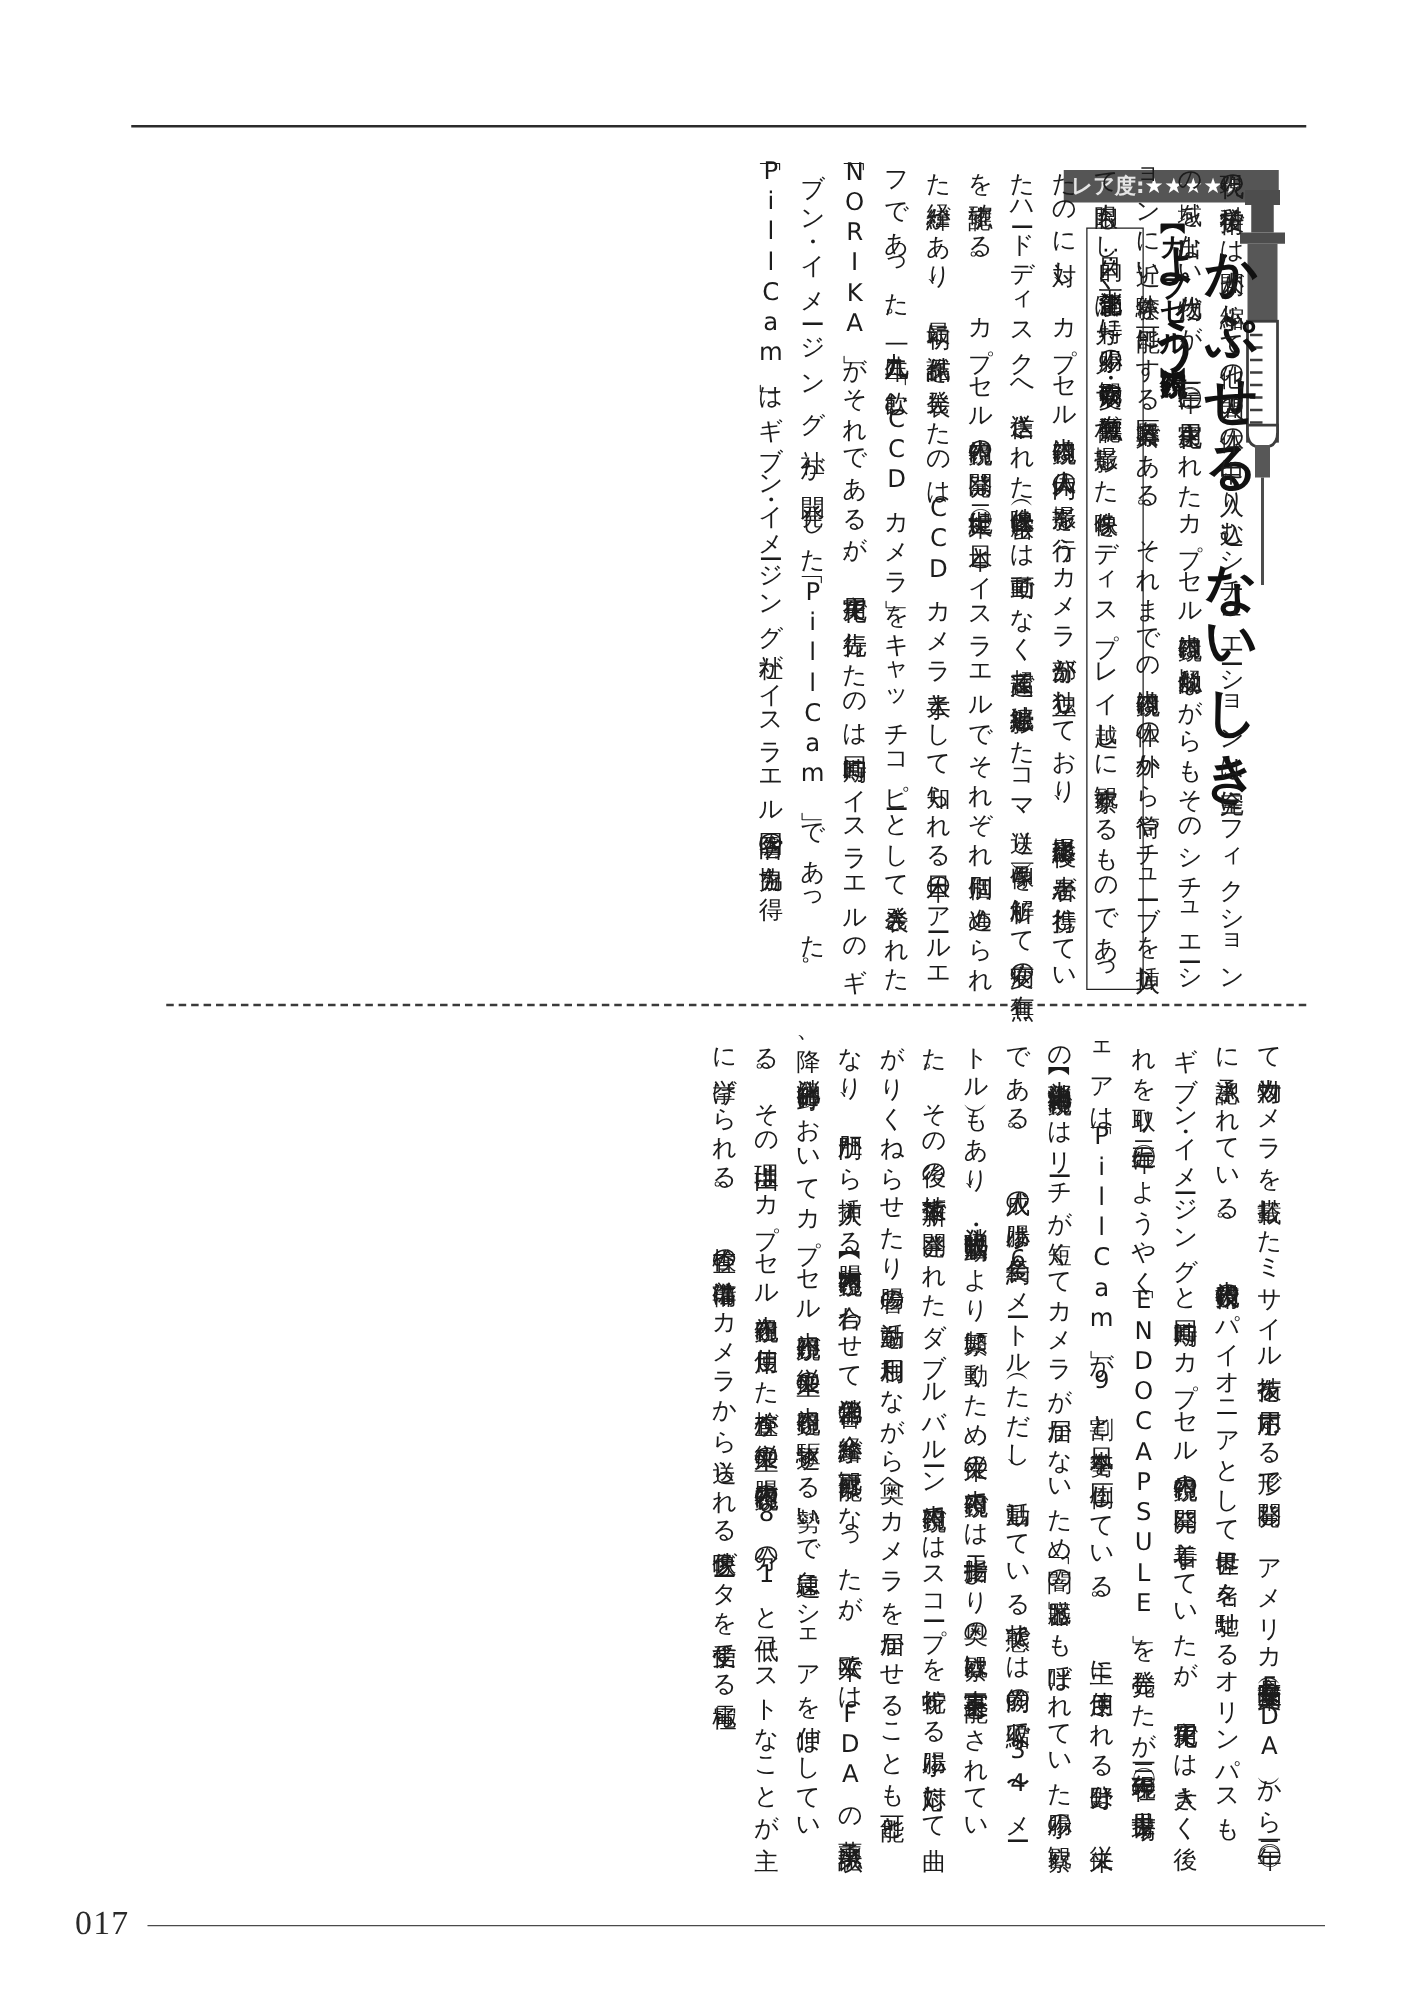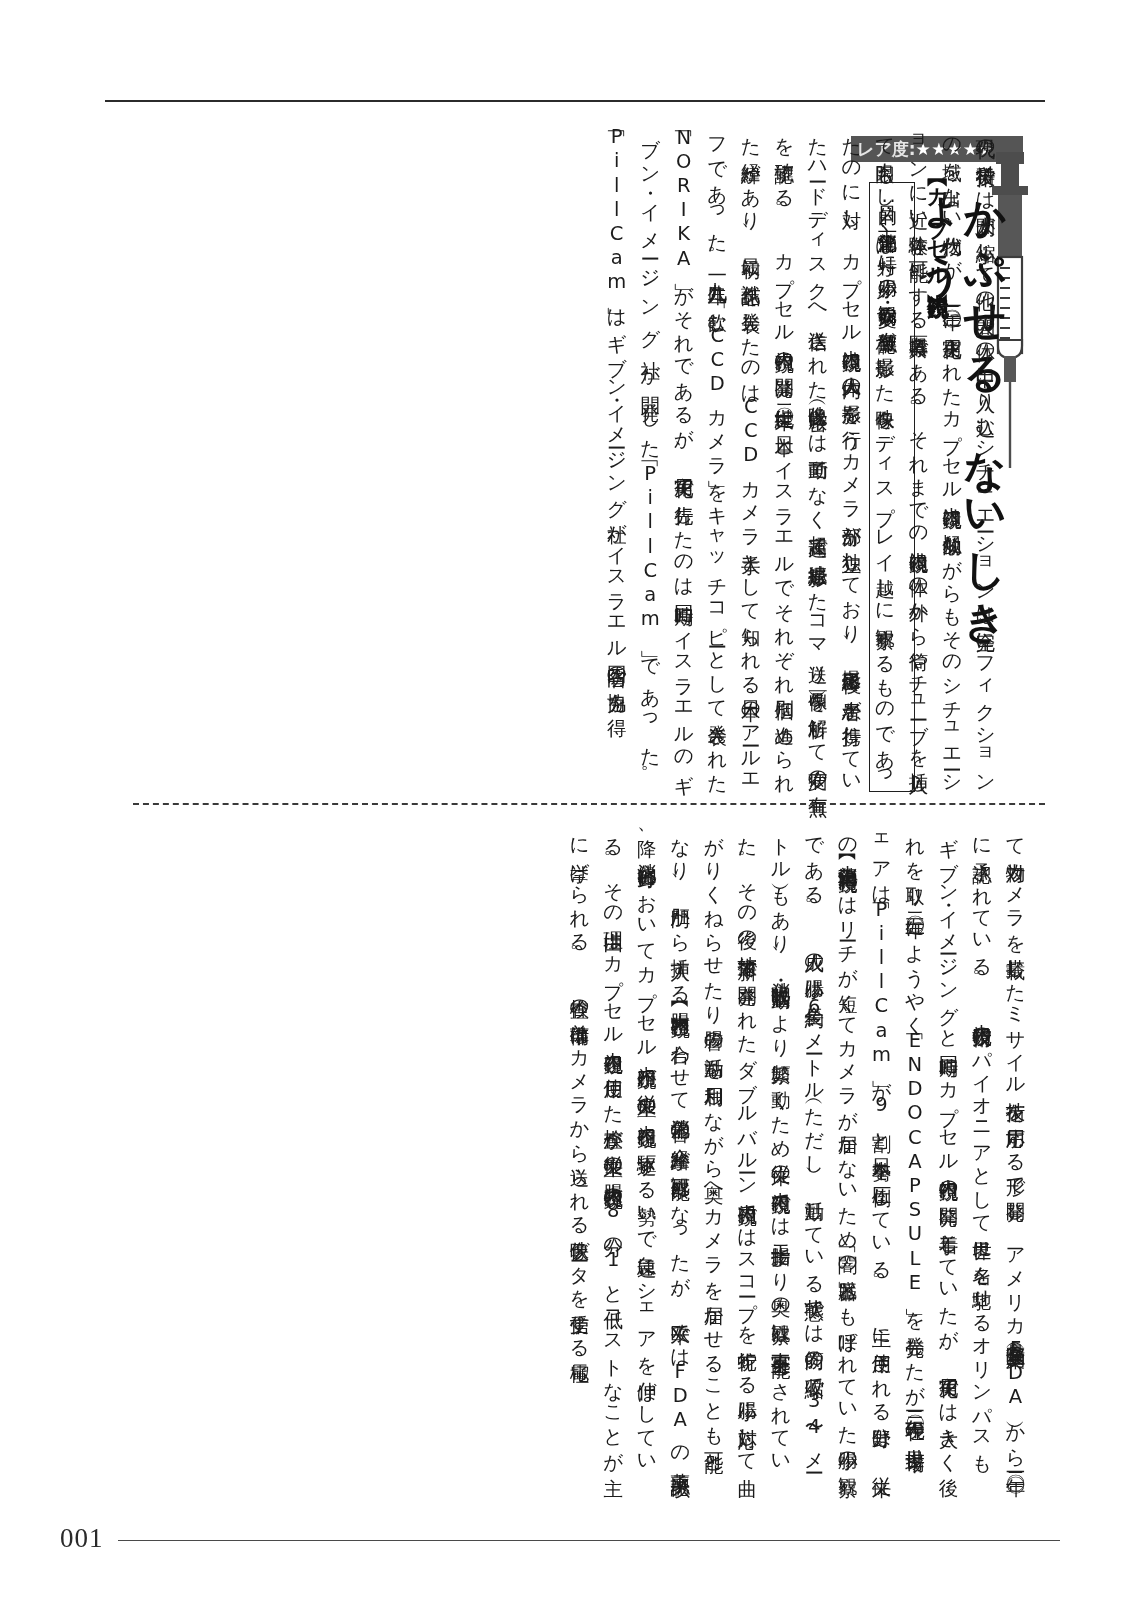--- a/index.html
+++ b/index.html
@@ -183,17 +183,17 @@
 
   </div>
 
   <div class="vblock body-upper">現代の科学技術では人間が縮小して他の人間の体の中に入り込むシチュエーションは完全にフィクションの域を出ない代物だが、二〇〇一年に実用化されたカプセル内視鏡は疑似的ながらもそのシチュエーションに近い体験を可能にする医療器具である。それまでの内視鏡は体の外から筒やチューブを挿入して肉眼もしくはカメラが撮影した映像をディスプレイ越しに観察するものであったのに対し、カプセル内視鏡は人体内の撮影を行うカメラ部分が独立しており、撮影終了後に患者が携行していたハードディスクへ送信された映像（厳密には動画でなく超高速で連続撮影したコマ送り画像）を解析して病変の有無を確認する。　カプセル内視鏡の開発は二〇世紀末に日本とイスラエルでそれぞれ別個に進められた経緯があり、最初に試作品を発表したのはCCDカメラ大手として知られる日本のアールエフであった。一九九八年に「飲むCCDカメラ」をキャッチコピーとして発表された「NORIKA」がそれであるが、実用化で先行したのは同時期にイスラエルのギブン・イメージング社が開発した「PillCam」であった。「PillCam」はギブン・イメージング社がイスラエル国防省の協力を得</div>
 
   <div class="mid-rule"></div>
 
   <div class="vblock body-lower">て対物カメラを搭載したミサイル技術を応用する形で開発し、アメリカ食品安全医薬局（FDA）から二〇〇一年に承認されている。　内視鏡技術のパイオニアとして世界に名を馳せるオリンパスもギブン・イメージングと同時期にカプセル内視鏡の開発に着手していたが、実用化では大きく後れを取り二〇〇五年にようやく「ENDOCAPSULE」を発売したが二〇一二年現在の世界市場シェアは「PillCam」が9割と日本勢を圧倒している。　主に使用される分野は、従来の【上部消化管内視鏡】ではリーチが短くてカメラが届かないため「闇の臓器」とも呼ばれていた小腸の観察である。　成人の小腸は全長約6メートル（ただし、活動している状態では筋肉の収縮で3〜4メートル）もあり、消化・吸収活動により頻繁に動くため従来の内視鏡では十二指腸より奥の観察は事実上不可能とされていた。その後の技術革新で開発されたダブルバルーン内視鏡ではスコープを蛇行する小腸に対応して曲がりくねらせたり腸管の活動を利用しながら奥へカメラを届かせることも可能となり、肛門から挿入する【大腸内視鏡】と合わせて消化器官の全経路が観察可能になったが、欧米ではFDAの薬事承認以降、消化器分野においてカプセル内視鏡が従来型の内視鏡を駆逐する勢いで急速にシェアを伸ばしている。その理由はカプセル内視鏡を使用した検査が従来型の大腸内視鏡の8分の1と低コストなことが主に挙げられる。　検査の前準備はカメラから送られる映像データを受信する電極</div>
 
   <div class="footer">
-    <span class="folio">001</span>
+    <span class="folio">017</span>
     <span class="footer-rule"></span>
   </div>
 
 </div>
 
 </body></html>

